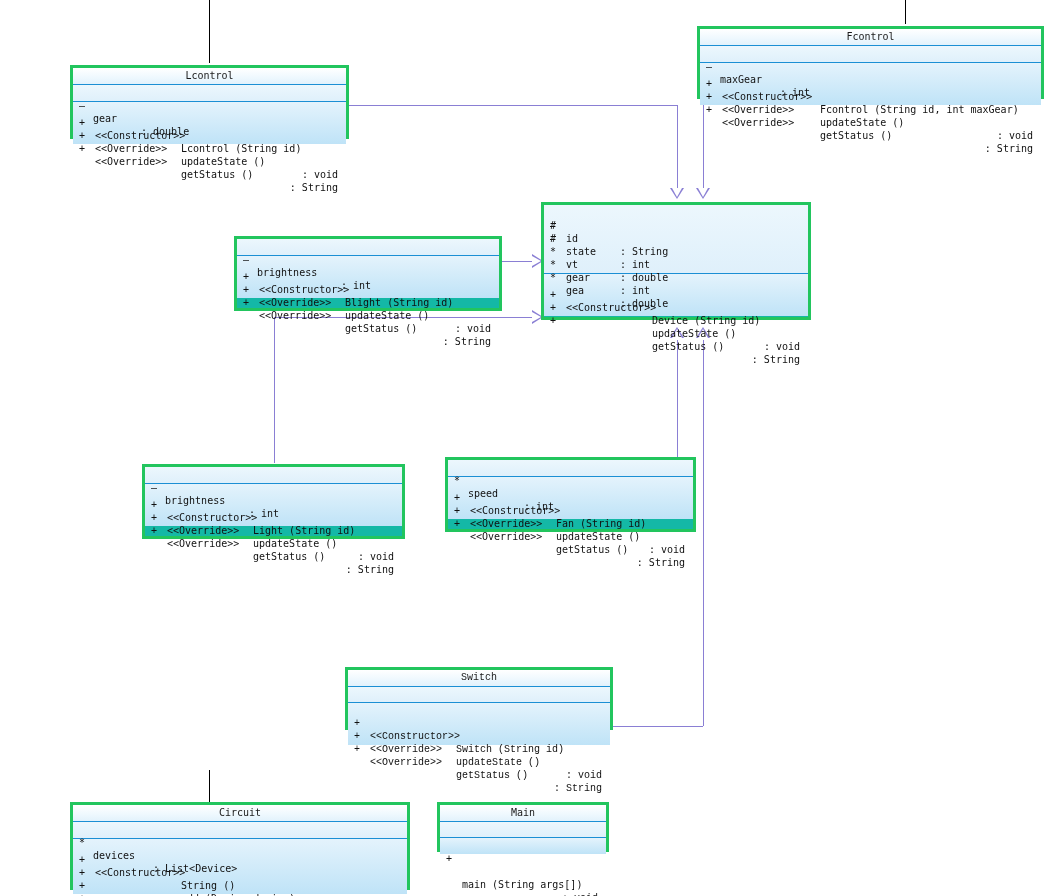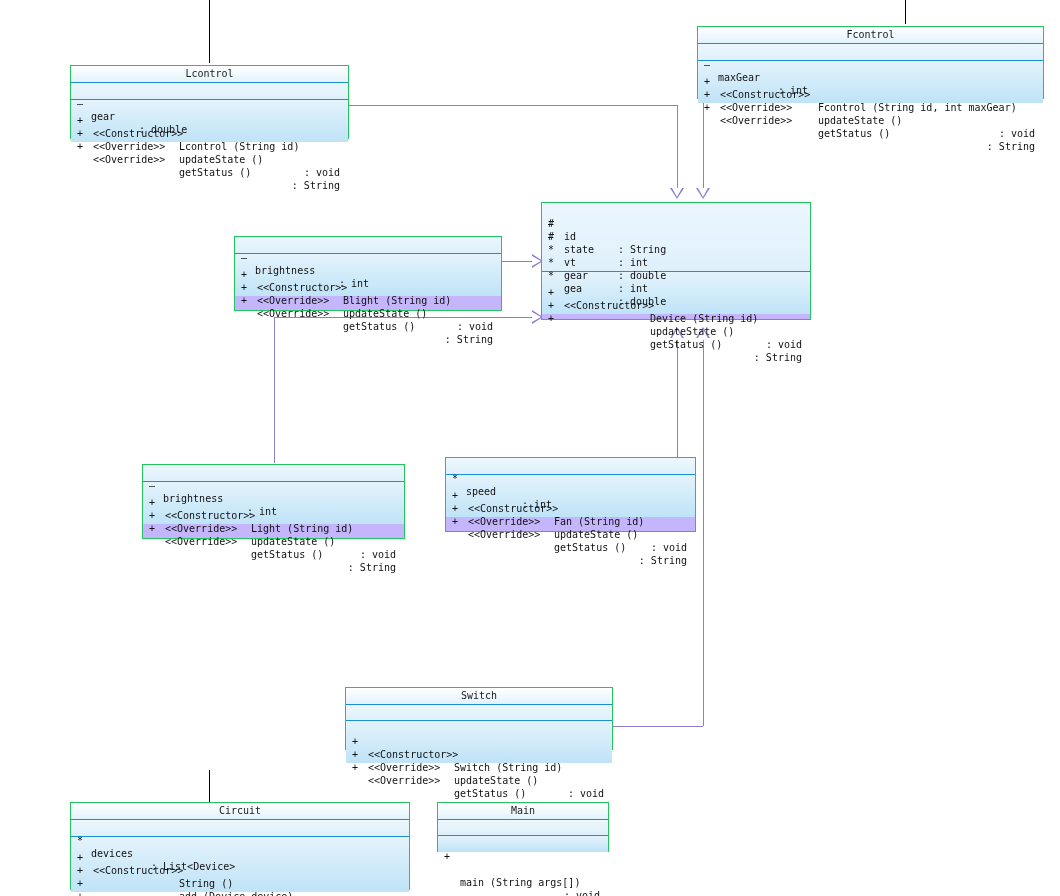--- a/index.html
+++ b/index.html
@@ -1,19 +1,19 @@
 <!DOCTYPE html>
 <html><head>
 <meta charset="utf-8">
 <style>
   html,body{margin:0;padding:0;background:#ffffff;}
   body{width:1060px;height:896px;font-family:"DejaVu Sans Mono","Liberation Mono",monospace;}
   #stage{position:relative;width:1060px;height:896px;overflow:hidden;}
 
-  .uml-class{position:absolute;border:1px solid #22c55e;box-sizing:border-box;background:#c4b5fd;}
+  .uml-class{position:absolute;border:3px solid #22c55e;box-sizing:border-box;background:#14b8a6;}
   .uml-title{height:16px;line-height:16px;text-align:center;font-size:10px;color:#1a1a1a;
              background:linear-gradient(to bottom,#ffffff 0%,#eef8fe 60%,#e2f2fc 100%);
              border-bottom:1px solid #1b8fd4;}
   .uml-attrs{border-bottom:1px solid #1b8fd4;
              background:linear-gradient(to bottom,#ecf7fd 0%,#dff0fb 100%);padding:1px 0 2px 0;}
   .uml-ops{background:linear-gradient(to bottom,#e4f3fc 0%,#bfe3f7 100%);padding:1px 0 2px 0;}
   .uml-attrs.empty{height:15px;padding:0;}
 
   .row{position:relative;height:13px;line-height:13px;font-size:10px;color:#111111;white-space:pre;}
   .c-vis{position:absolute;left:6px;}
@@ -264,21 +264,21 @@
       </div>
       <div class="row">
         <span class="c-vis">+</span>
         <span class="c-stereo" style="left:22px">&lt;&lt;Override&gt;&gt;</span>
         <span class="c-name" style="left:108px">getStatus ()</span>
         <span class="c-type" style="right:8px">: String</span>
       </div>
     </div>
   </div>
 
-  <div class="uml-class" style="left:345px;top:687px;width:268px;height:63px;">
+  <div class="uml-class" style="left:345px;top:667px;width:268px;height:63px;font-family:Liberation Mono, monospace;">
     <div class="uml-title">Switch</div>
     <div class="uml-attrs empty"></div>
     <div class="uml-ops">
       <div class="row">
         <span class="c-vis">+</span>
         <span class="c-stereo" style="left:22px">&lt;&lt;Constructor&gt;&gt;</span>
         <span class="c-name" style="left:108px">Switch (String id)</span>
         <span class="c-type" style="right:8px"></span>
       </div>
       <div class="row">

